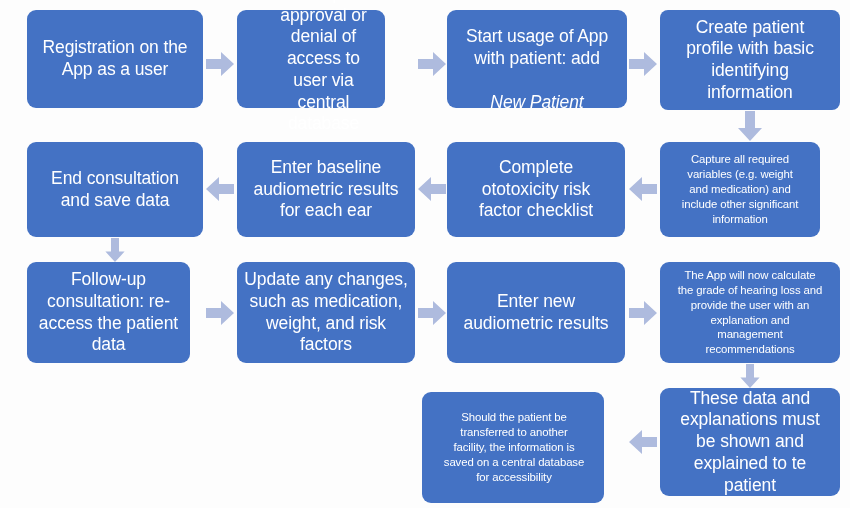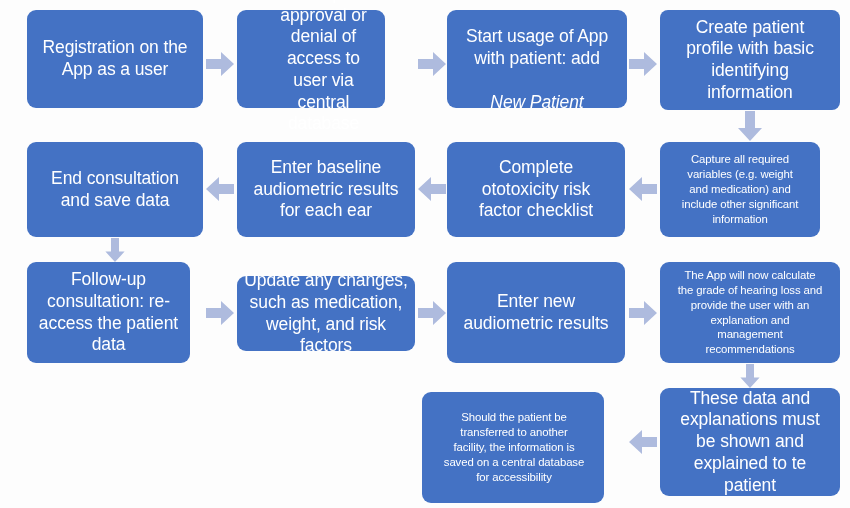--- a/index.html
+++ b/index.html
@@ -155,21 +155,21 @@
 access the patient
 data</span>
   </div>
 
   <div class="arrow" style="left:206px; top:301px;">
     <svg width="28" height="24" viewBox="0 0 28 24">
         <polygon points="0,7 15,7 15,0 28,12 15,24 15,17 0,17" fill="#AEBBDE"></polygon>
       </svg>
   </div>
 
-  <div class="node big" style="left:237px; top:276px; width:178px; height:75px;">
+  <div class="node big" style="left:237px; top:262px; width:178px; height:101px;">
     <span class="txt">Update any changes,
 such as medication,
 weight, and risk
 factors</span>
   </div>
 
   <div class="arrow" style="left:418px; top:301px;">
     <svg width="28" height="24" viewBox="0 0 28 24">
         <polygon points="0,7 15,7 15,0 28,12 15,24 15,17 0,17" fill="#AEBBDE"></polygon>
       </svg>

